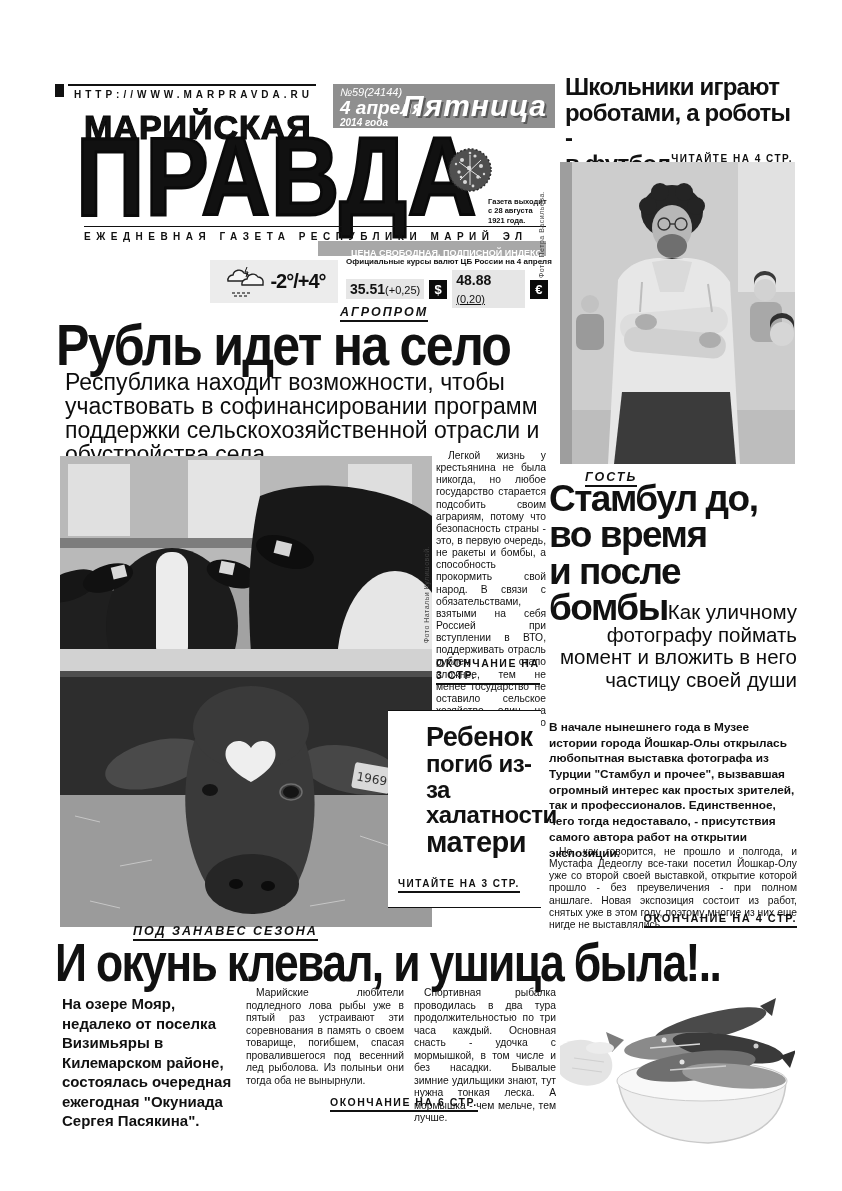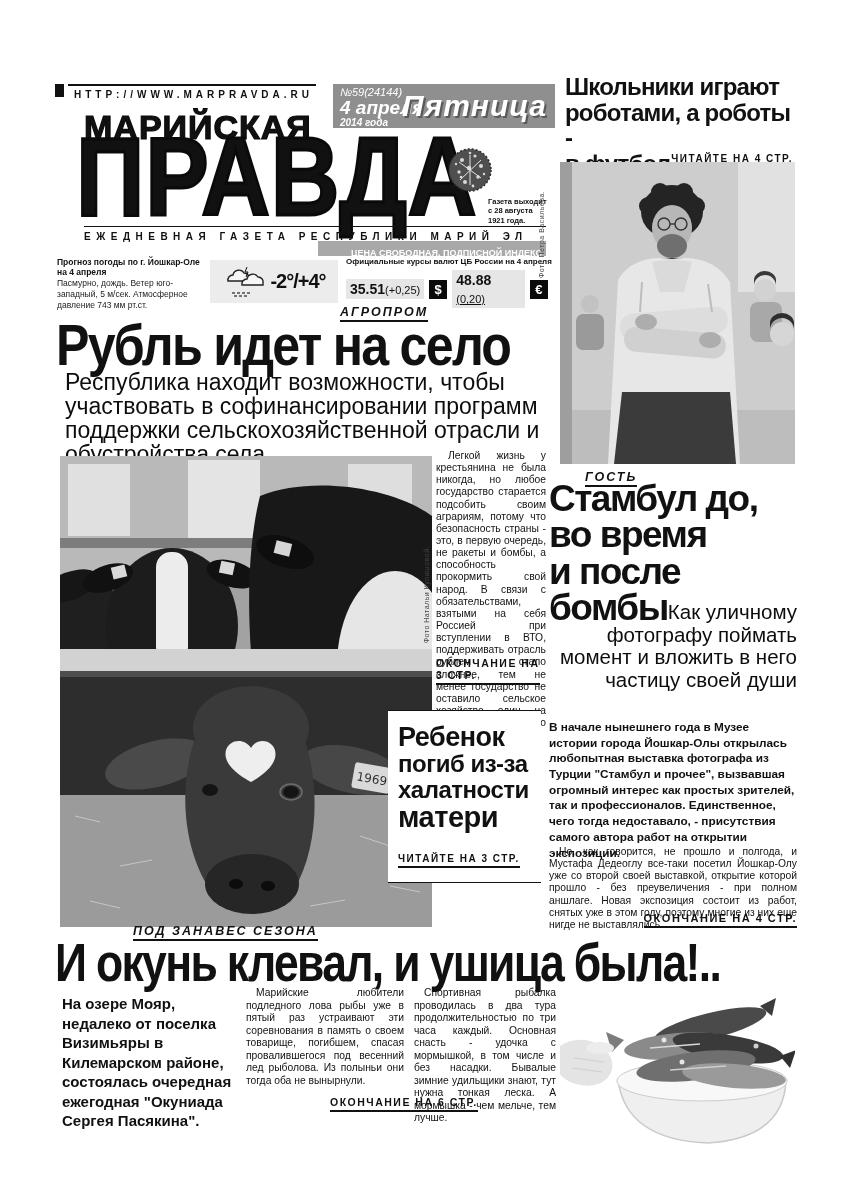--- a/index.html
+++ b/index.html
@@ -66,24 +66,20 @@
   </div>
   <div class="abs" style="left:445px;top:197px;width:62px;font-size:7.5px;font-weight:bold;line-height:1.25;margin-left:43px;">Газета выходит с 28 августа 1921 года.</div>
 
   <div class="abs" style="left:84px;top:226px;width:462px;border-top:1px solid #111;padding-top:4px;font-size:10px;font-weight:bold;letter-spacing:5.5px;">ЕЖЕДНЕВНАЯ ГАЗЕТА РЕСПУБЛИКИ МАРИЙ ЭЛ</div>
 
   <div class="abs" style="left:318px;top:241px;width:228px;height:15px;background:#a8a8a8;color:#fff;text-align:right;padding:1px 4px;">
     <span style="font-size:9px;font-weight:bold;">ЦЕНА СВОБОДНАЯ. ПОДПИСНОЙ ИНДЕКС</span>
     <span style="font-size:12.5px;font-weight:bold;letter-spacing:1px;">52711</span>
   </div>
 
-  <div class="abs" style="left:57px;top:257px;width:152px;">
-    <div style="font-size:8.5px;font-weight:bold;">Прогноз погоды по г. Йошкар-Оле на 4 апреля</div>
-    <div style="font-size:8.5px;line-height:1.3;margin-top:1px;color:#222;">Пасмурно, дождь. Ветер юго-западный, 5 м/сек. Атмосферное давление 743 мм рт.ст.</div>
-  </div>
 
   <div class="abs" style="left:210px;top:260px;width:128px;height:43px;background:#ececec;display:flex;align-items:center;justify-content:center;gap:4px;">
     <span>
       <svg width="44" height="34" viewBox="0 0 44 34">
         <g fill="#f6f6f6" stroke="#222" stroke-width="1.4">
           <path d="M6 16 a5 5 0 0 1 5-6 a6 6 0 0 1 11-2 a5 5 0 0 1 5 6 l0 2 z"></path>
           <path d="M20 20 a5 5 0 0 1 5-6 a6 6 0 0 1 11-2 a5 5 0 0 1 5 6 l0 2 z"></path>
         </g>
         <g stroke="#222" stroke-width="1.2">
           <line x1="10" y1="28" x2="13" y2="28"></line>
@@ -178,21 +174,21 @@
     </svg>
     <div class="vcredit abs" style="right:2px;top:90px;">Фото Натальи Кулишовой.</div>
   </div>
 
   <div class="abs justify" style="left:436px;top:450px;width:110px;font-size:10.3px;line-height:1.18;text-indent:12px;">Легкой жизнь у крестьянина не была никогда, но любое государство старается подсобить своим аграриям, потому что безопасность страны - это, в первую очередь, не ракеты и бомбы, а способность прокормить свой народ. В связи с обязательствами, взятыми на себя Россией при вступлении в ВТО, поддерживать отрасль рублем стало сложнее, тем не менее государство не оставило сельское хозяйство один на один с его проблемами.</div>
   <div class="abs" style="left:436px;top:657px;width:104px;">
     <span class="cont-link" style="font-size:10.5px;">ОКОНЧАНИЕ НА 3 СТР.</span>
   </div>
 
   <div class="abs" style="left:388px;top:710px;width:153px;background:#fff;border-top:1.5px solid #111;border-bottom:1.5px solid #111;padding:12px 8px 14px 10px;">
-    <div style="font-size:24px;font-weight:bold;line-height:1.05;letter-spacing:-0.5px;">
+    <div style="font-size:24px;font-weight:bold;line-height:1.05;letter-spacing:-0.5px;margin-left:28px;">
       <div style="font-size:27px;">Ребенок</div>
       <div>погиб из-за</div>
       <div>халатности</div>
       <div style="font-size:29px;">матери</div>
     </div>
     <div style="margin-top:16px;">
       <span class="cont-link" style="font-size:10px;">ЧИТАЙТЕ НА 3 СТР.</span>
     </div>
   </div>
 

